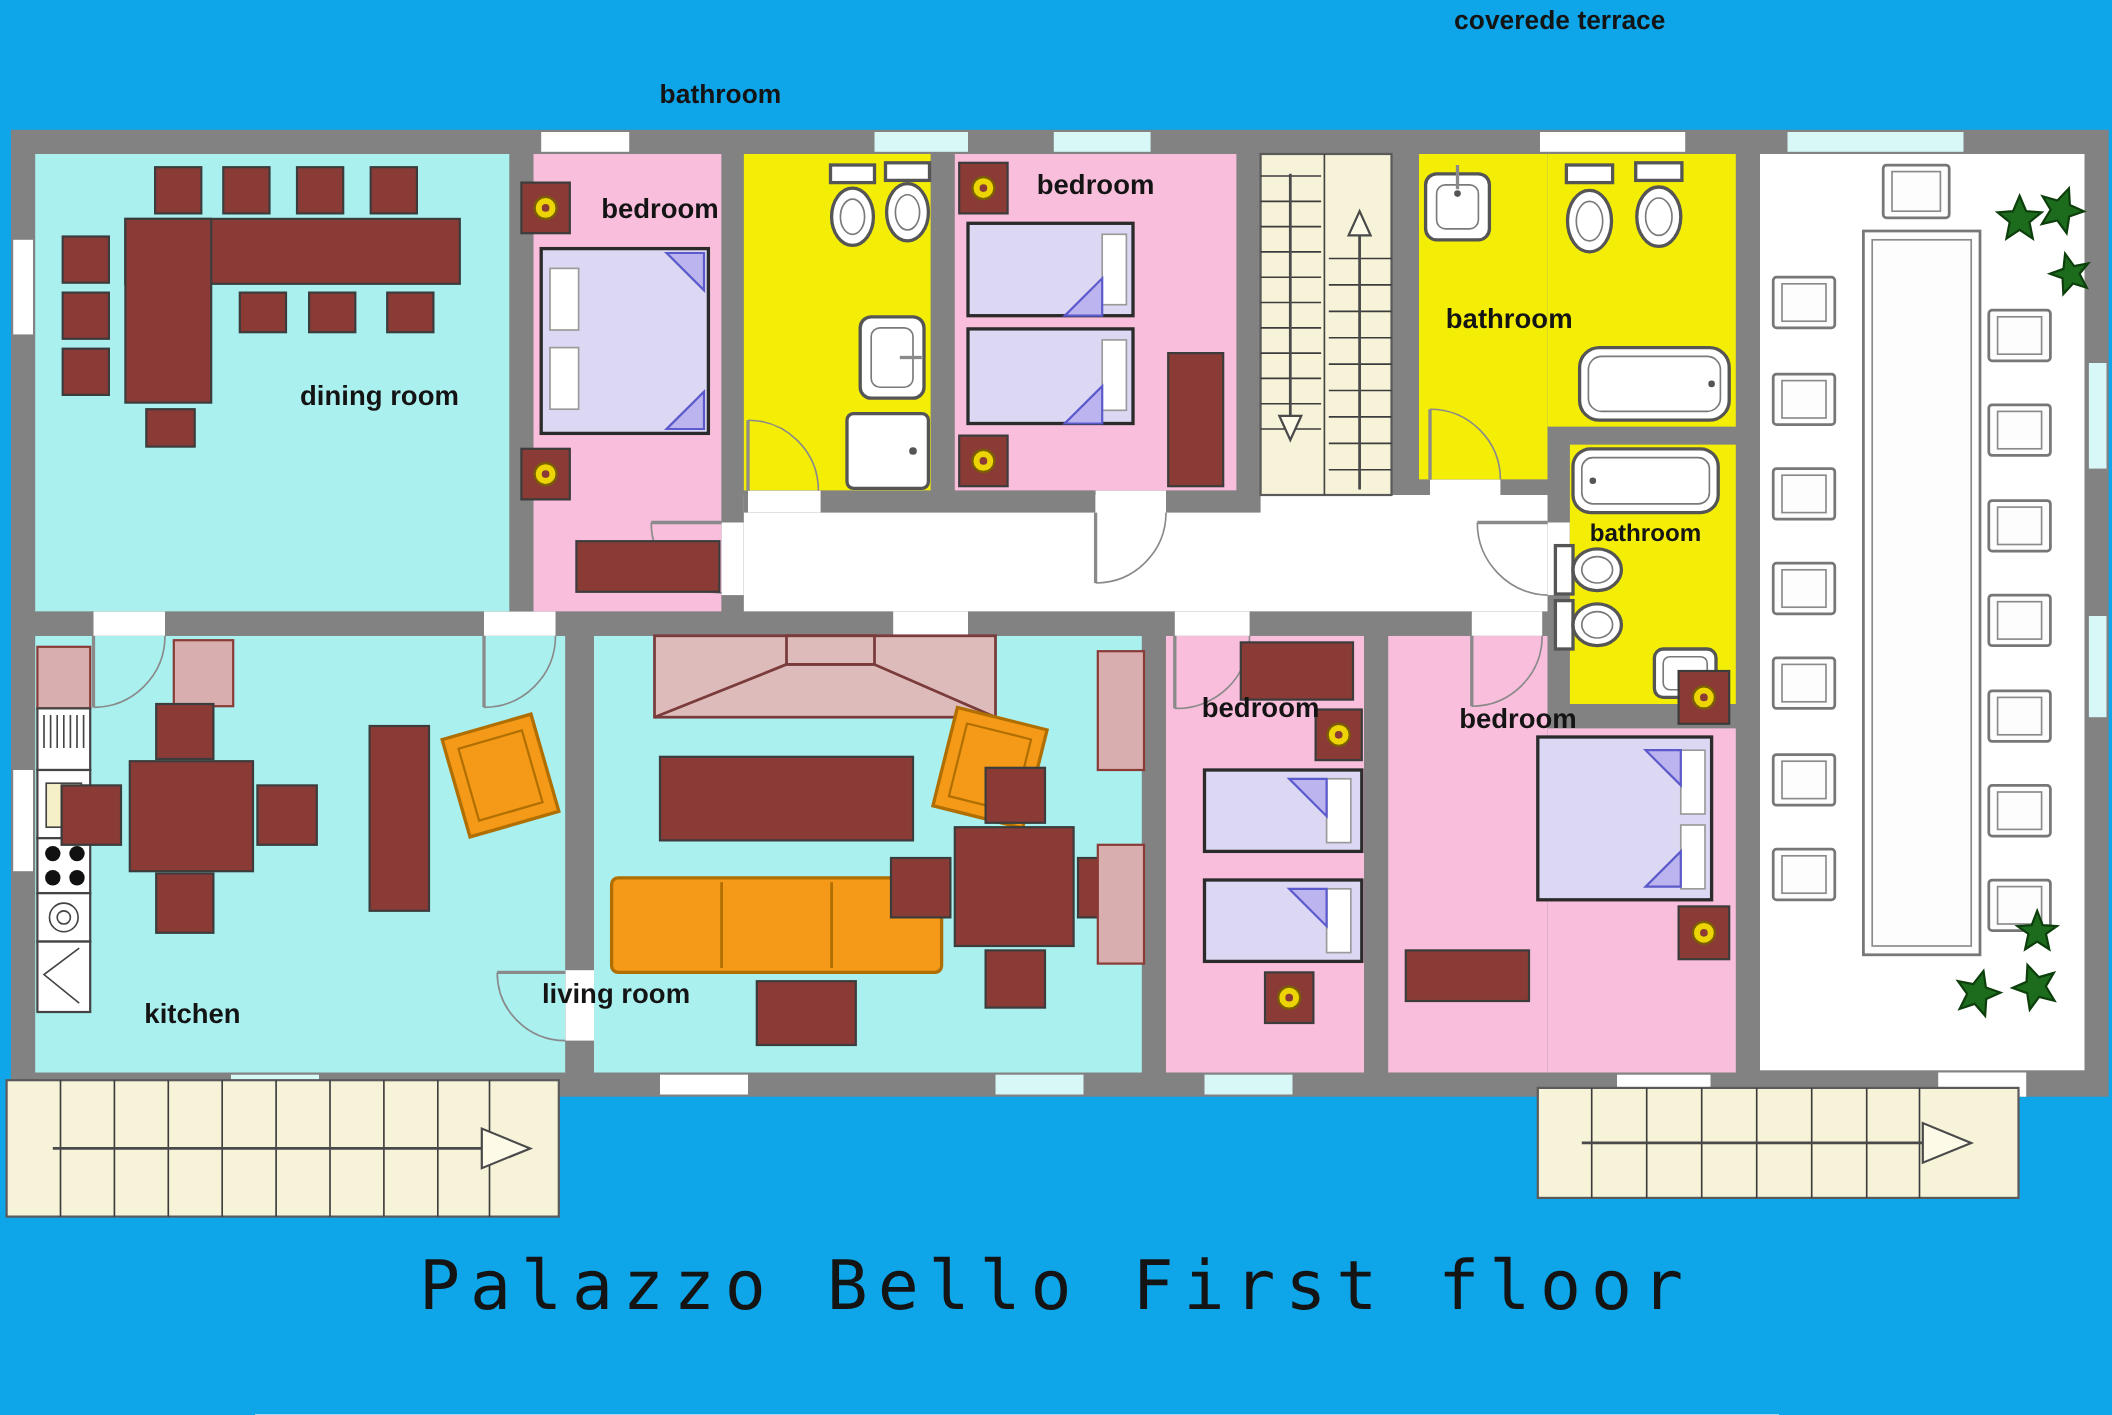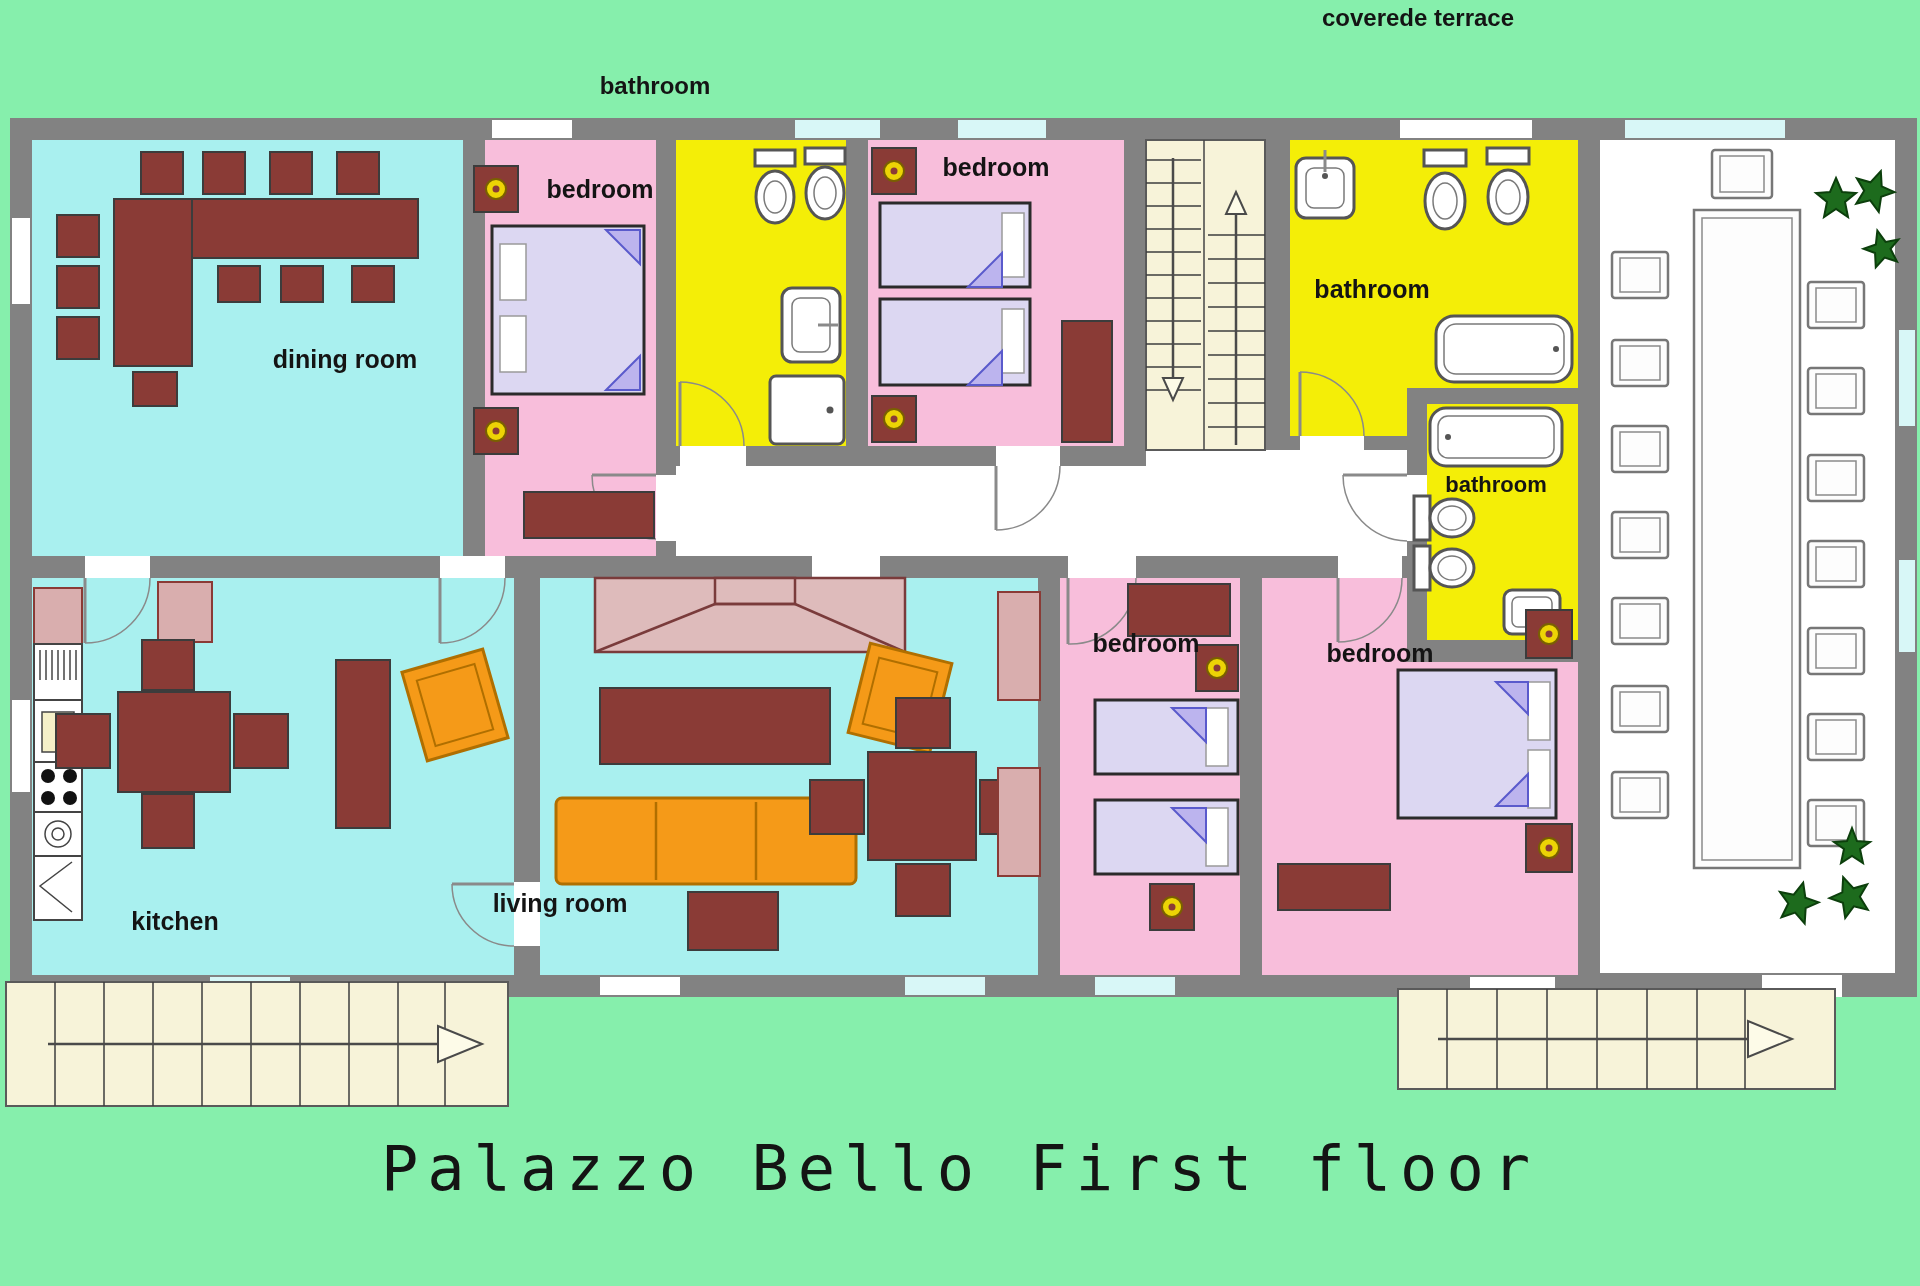--- a/index.html
+++ b/index.html
@@ -1,16 +1,16 @@
 <!DOCTYPE html>
 <html><head>
 <meta charset="utf-8">
 <style>
   html,body{margin:0;padding:0;background:#ffffff;}
-  #stage{position:relative;width:1920px;height:1286px;background:#86efac;overflow:hidden;}
+  #stage{position:relative;width:1920px;height:1286px;background:#0ea5e9;overflow:hidden;}
   svg{display:block;}
   text{font-family:"Liberation Sans","DejaVu Sans",sans-serif;font-weight:bold;fill:#141414;}
   .room-label{font-size:25px;}
   .room-label-sm{font-size:22px;}
   .outside-label{font-size:24px;}
   .title-text{font-family:"DejaVu Sans Mono","Liberation Mono",monospace;font-weight:normal;font-size:62px;letter-spacing:9px;}
   .c-wall{fill:#828282;}
   .c-window{fill:#d8f7f7;}
   .c-white{fill:#ffffff;}
   .c-cream{fill:#f7f3d9;stroke:#5a5a5a;stroke-width:2;}

